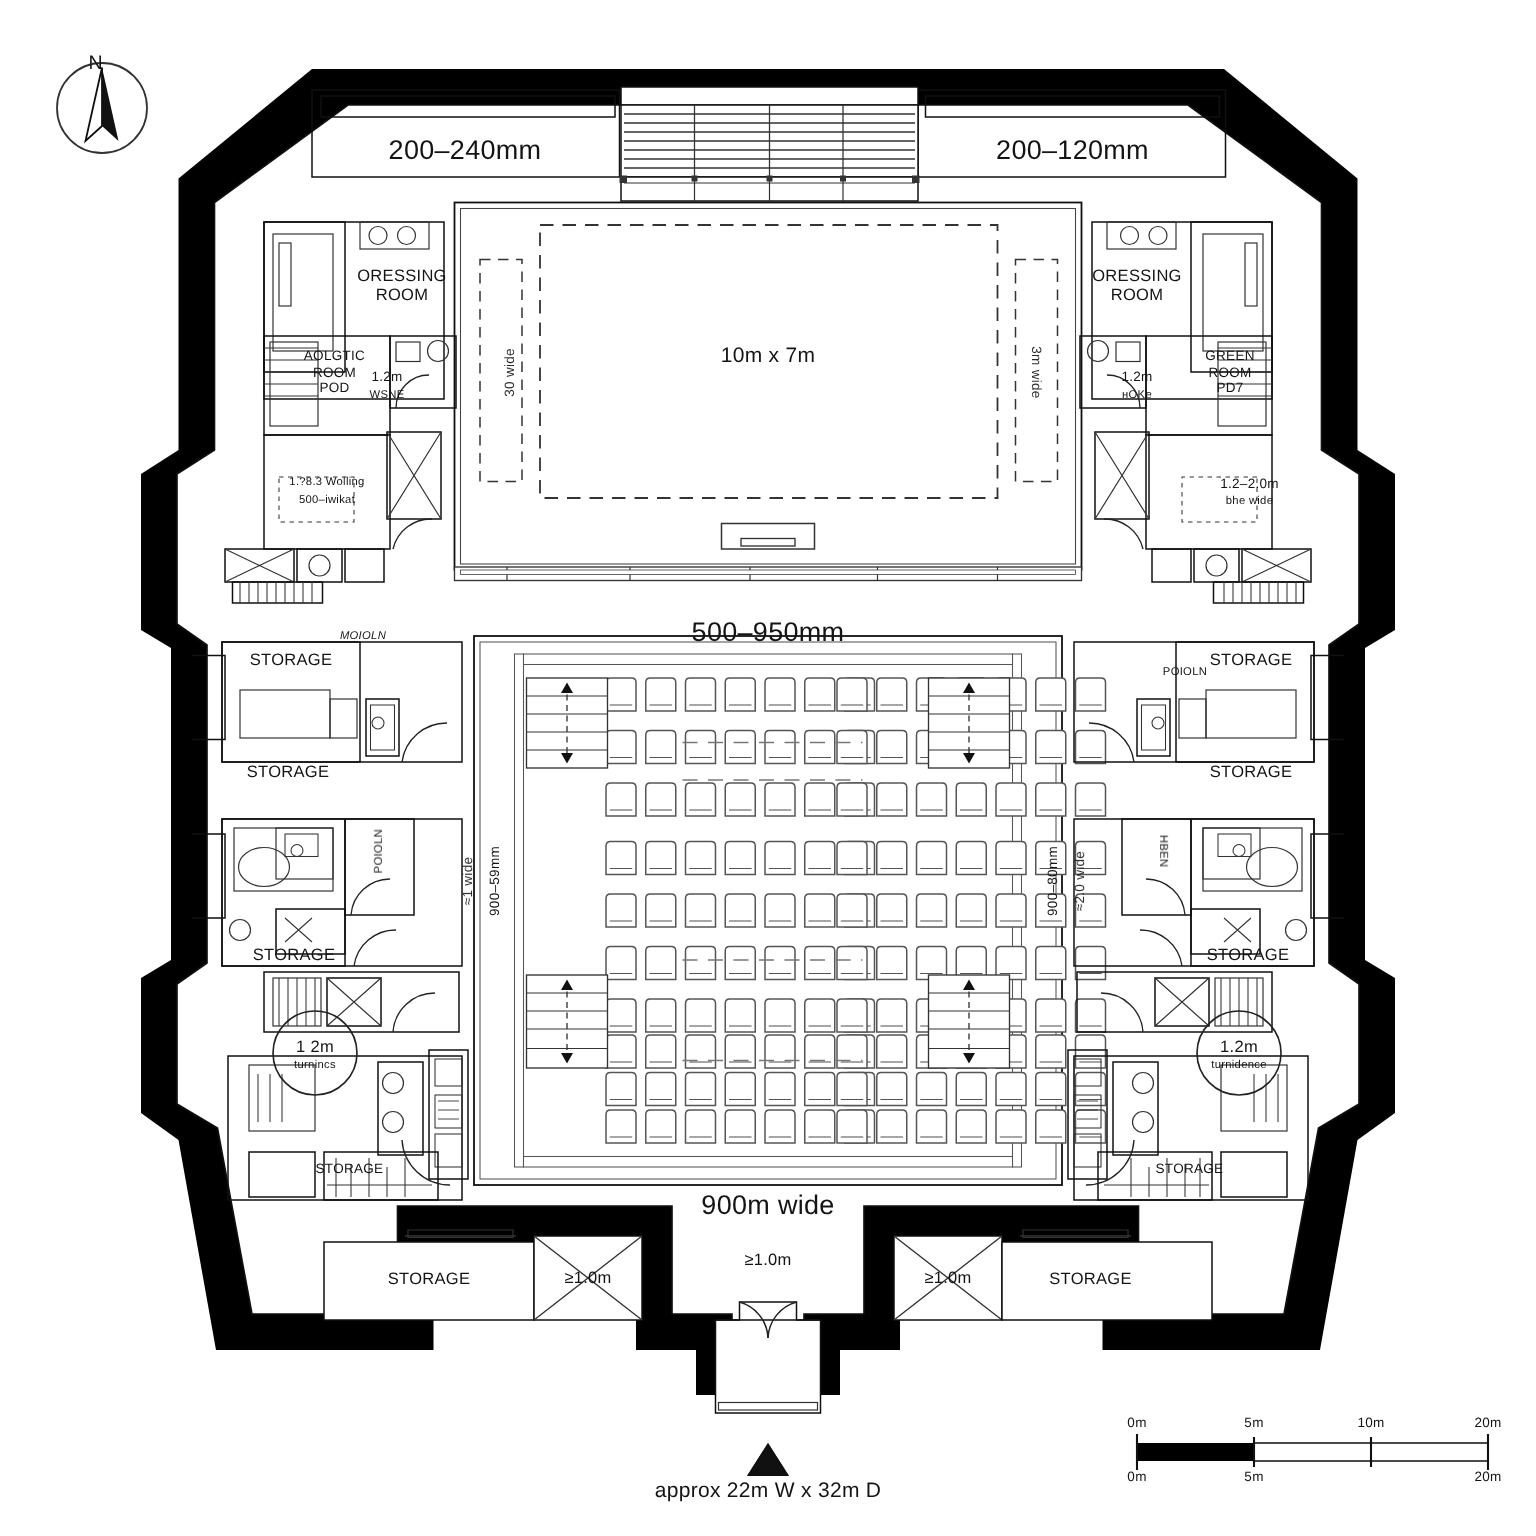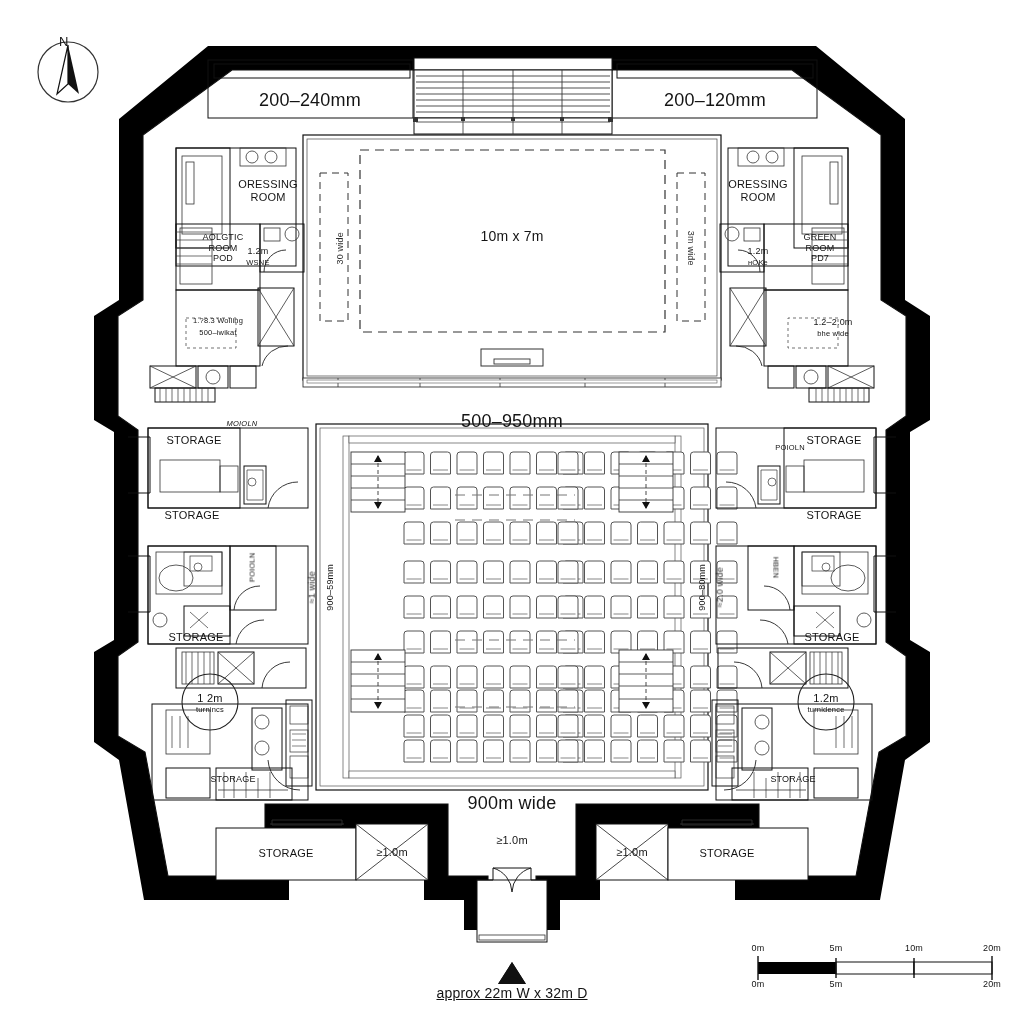--- a/index.html
+++ b/index.html
@@ -539,21 +539,21 @@
   <div class="lbl xs blur" style="left:175px;top:706px;width:70px;">turnincs</div>
   <div class="lbl" style="left:796px;top:692px;width:60px;">1.2m</div>
   <div class="lbl xs blur" style="left:791px;top:706px;width:70px;">turnidence</div>
 
   <div class="lbl" style="left:241px;top:847px;width:90px;">STORAGE</div>
   <div class="lbl" style="left:682px;top:847px;width:90px;">STORAGE</div>
   <div class="lbl" style="left:354px;top:846px;width:76px;">≥1.0m</div>
   <div class="lbl" style="left:594px;top:846px;width:76px;">≥1.0m</div>
   <div class="lbl" style="left:474px;top:834px;width:76px;">≥1.0m</div>
 
-  <div class="lbl big" style="left:402px;top:985px;width:220px;text-decoration:underline;">approx 22m W x 32m D</div>
+  <div class="lbl big" style="left:402px;top:985px;width:220px;">approx 22m W x 32m D</div>
 
   <div class="lbl sm" style="left:740px;top:943px;width:36px;">0m</div>
   <div class="lbl sm" style="left:818px;top:943px;width:36px;">5m</div>
   <div class="lbl sm" style="left:893px;top:943px;width:42px;">10m</div>
   <div class="lbl sm" style="left:971px;top:943px;width:42px;">20m</div>
   <div class="lbl sm" style="left:740px;top:979px;width:36px;">0m</div>
   <div class="lbl sm" style="left:818px;top:979px;width:36px;">5m</div>
   <div class="lbl sm" style="left:971px;top:979px;width:42px;">20m</div>
 
 </div>

